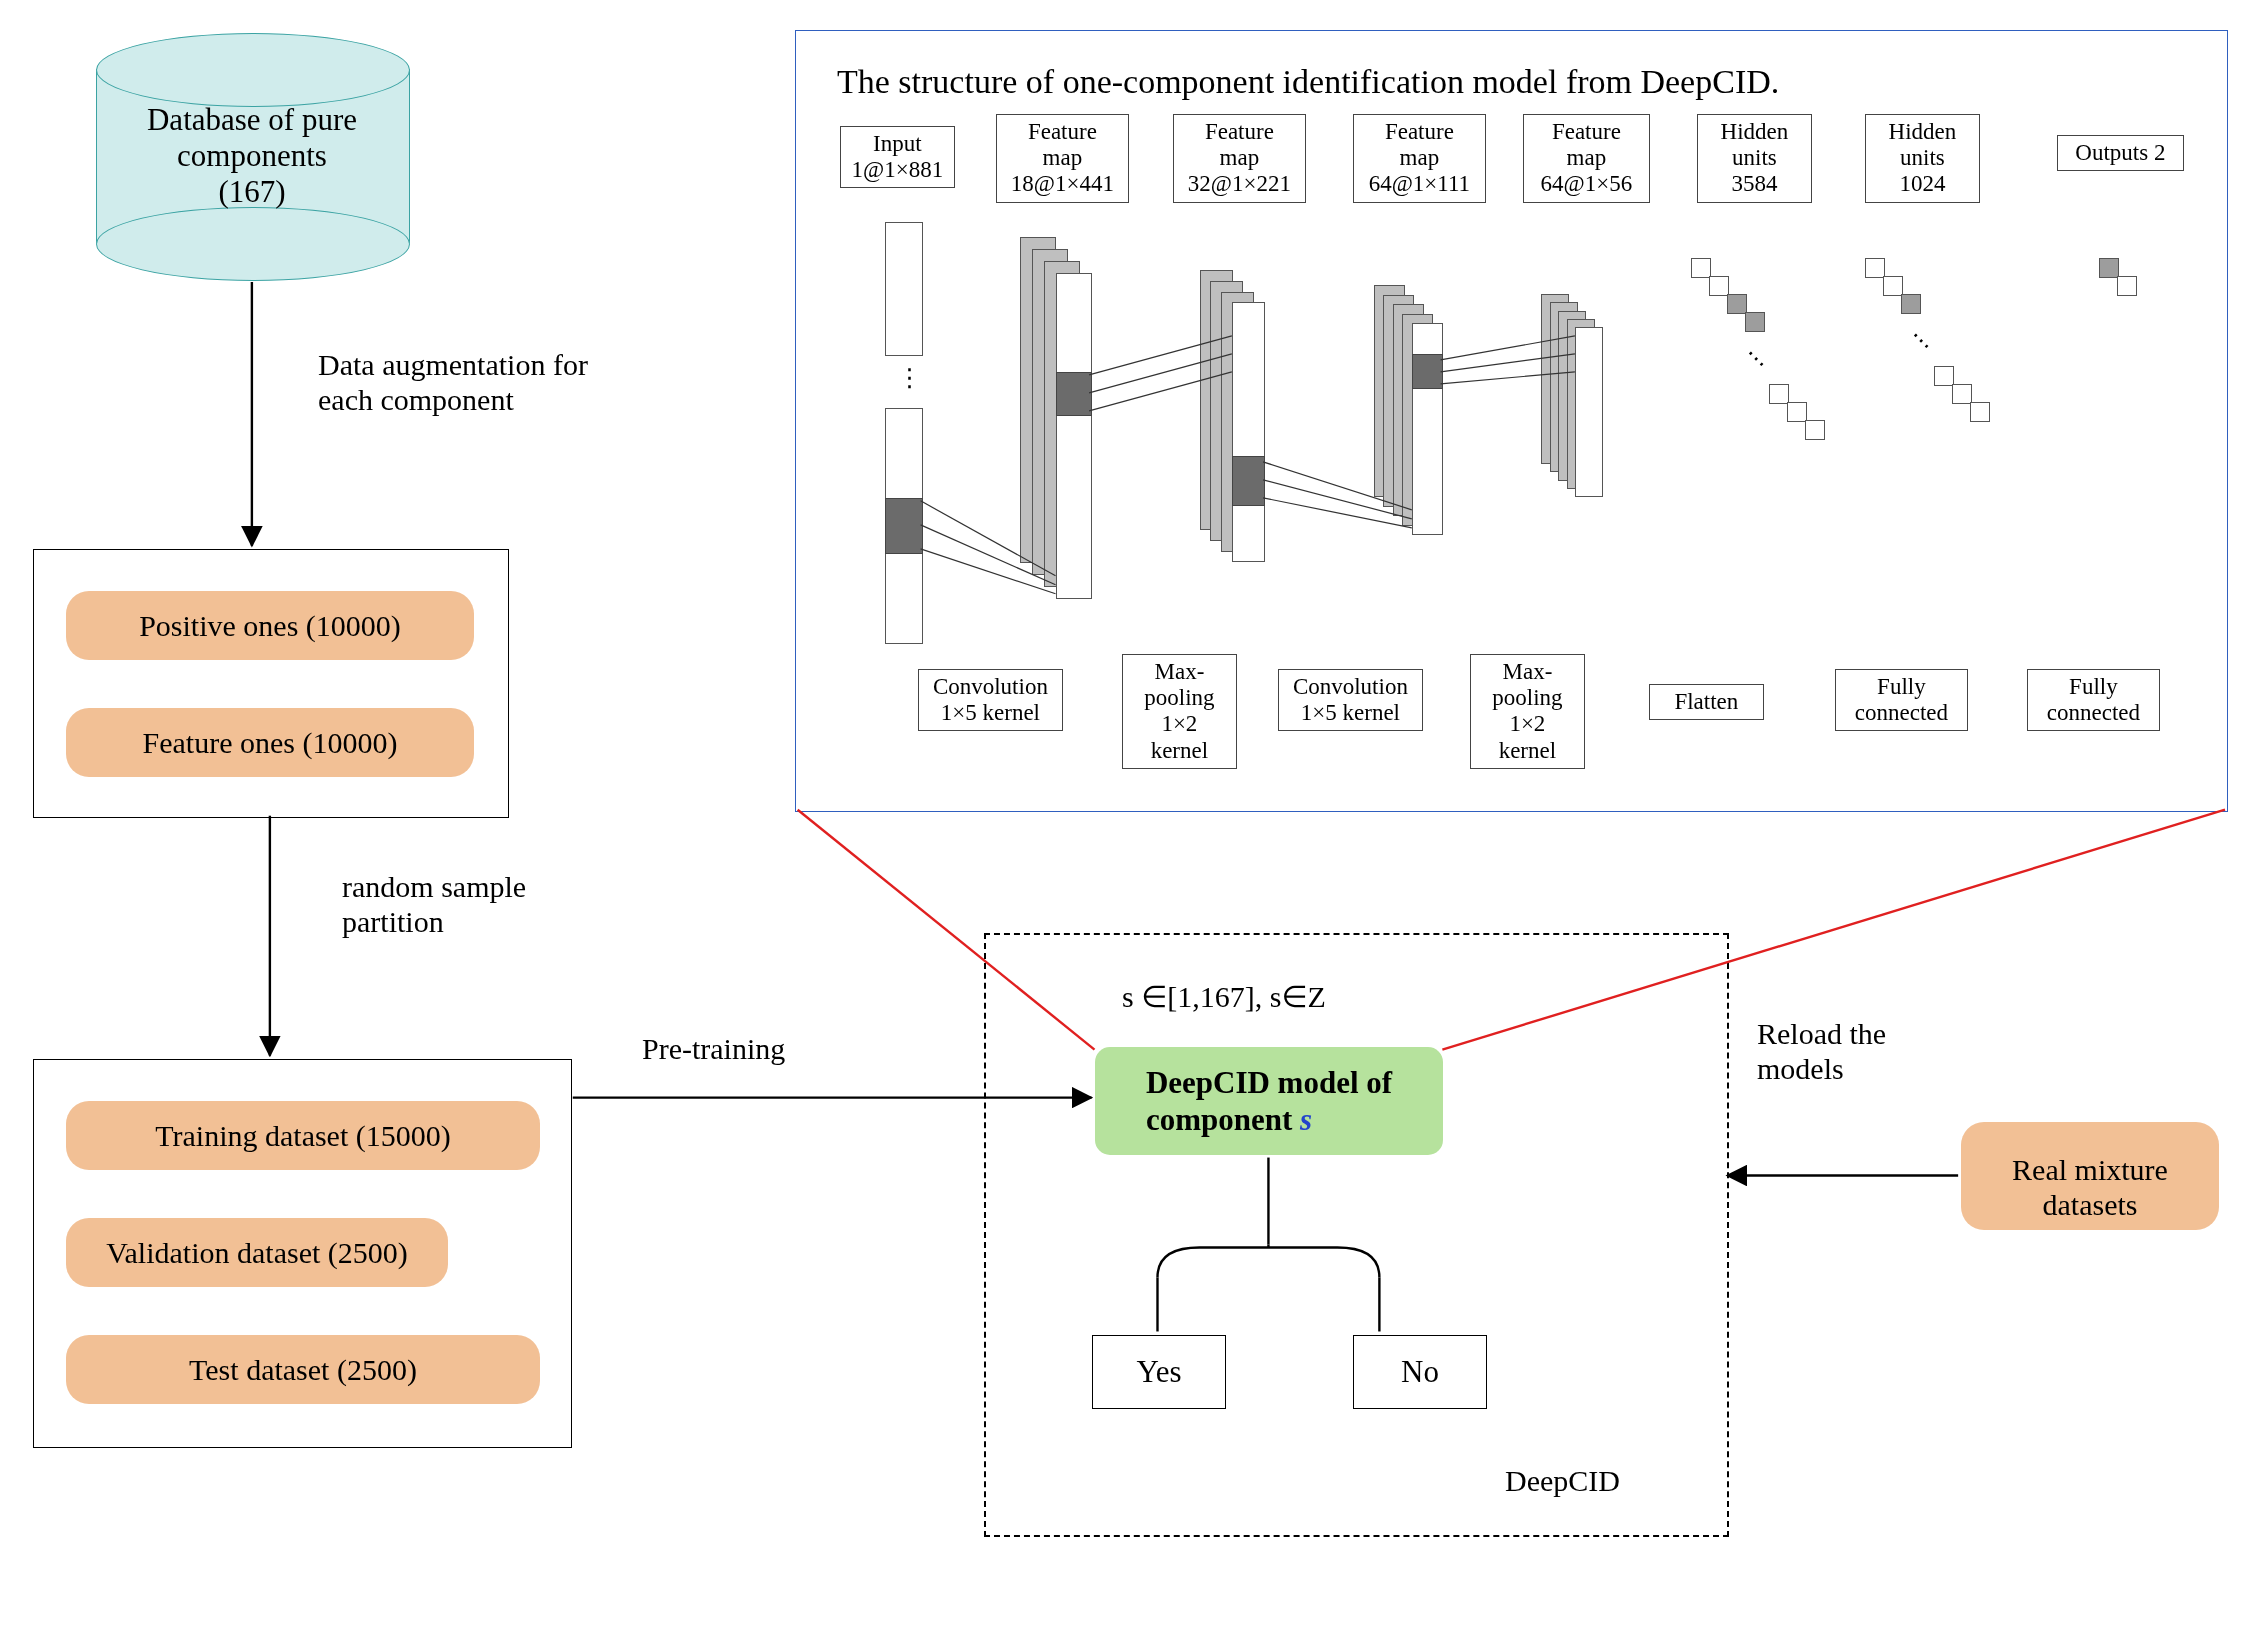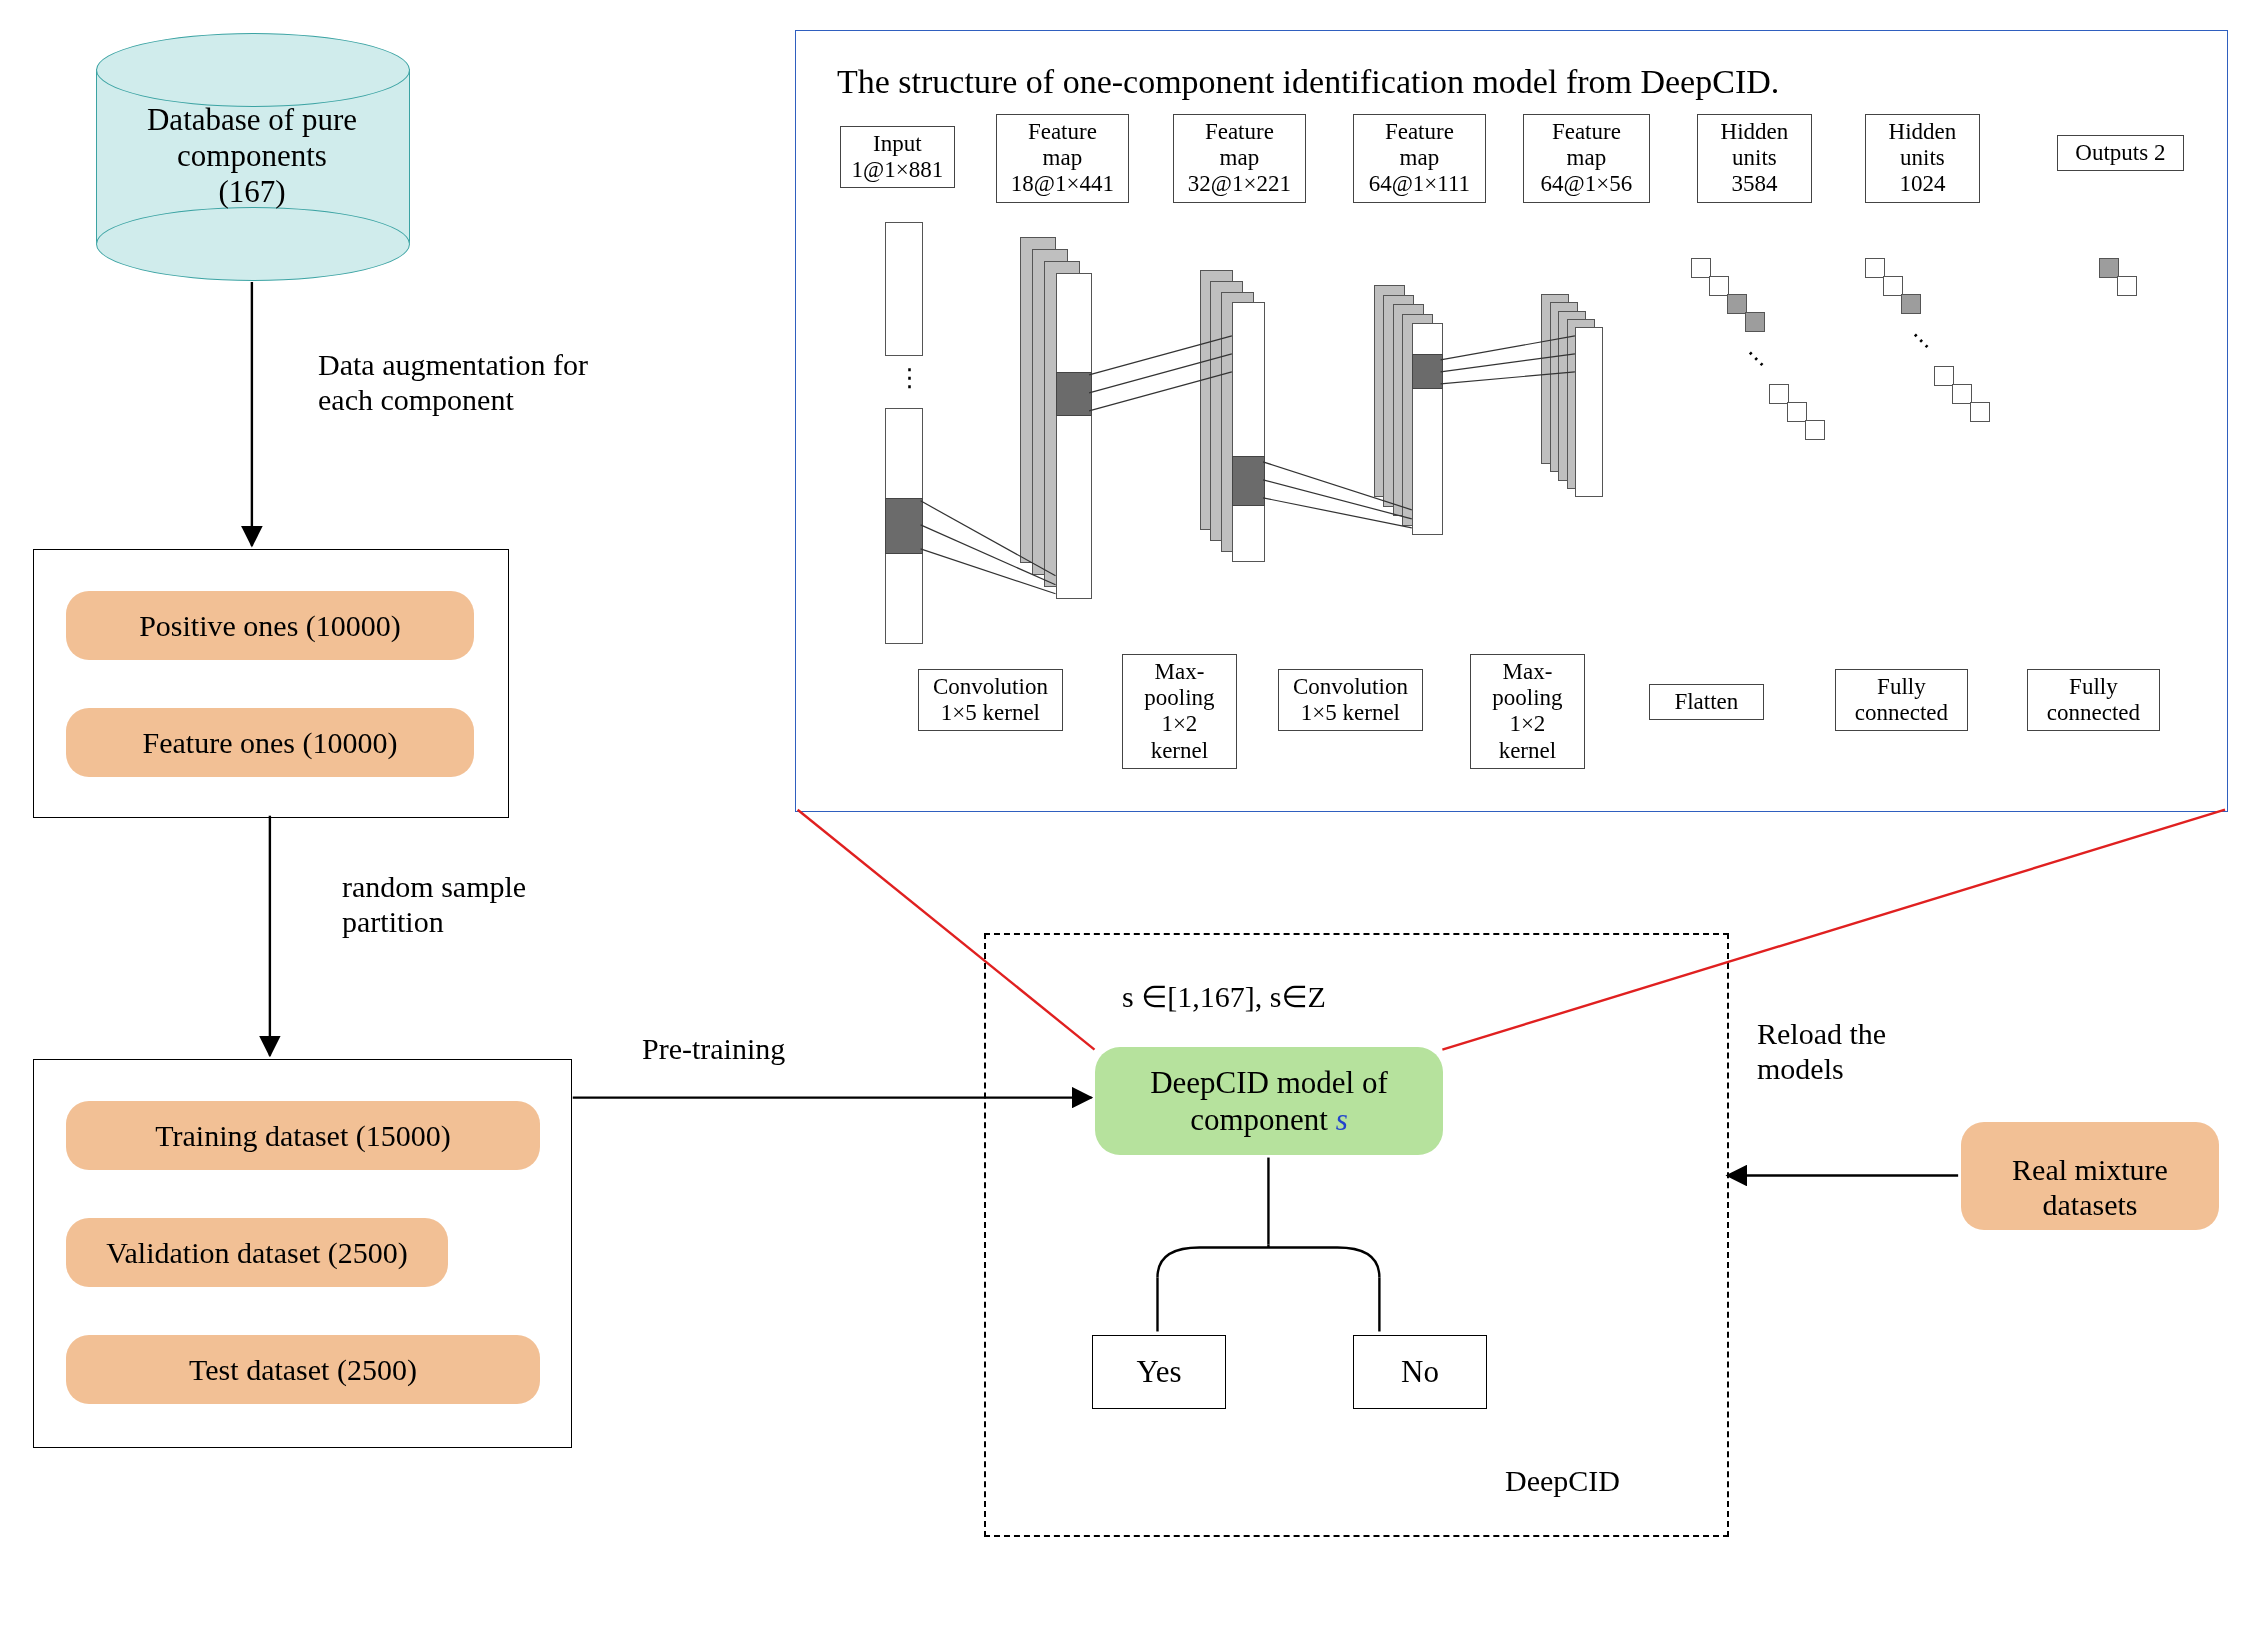--- a/index.html
+++ b/index.html
@@ -72,27 +72,28 @@
     background: #f2c095;
     border-radius: 23px;
     display: flex;
     align-items: center;
     justify-content: center;
     font-size: 30px;
   }
   .green-pill {
     position: absolute;
     background: #b6e29d;
-    border-radius: 25px;
+    border-radius: 15px;
     display: flex;
     align-items: center;
     justify-content: center;
     font-size: 31px;
-    text-align: center;
+    text-align: left;
     line-height: 1.2;
+    font-weight: bold;
   }
   .small-box {
     border: 1.2px solid #444;
     background: #fff;
     text-align: center;
     font-size: 23px;
     line-height: 1.15;
     padding: 3.6px 2.4px;
   }
 

